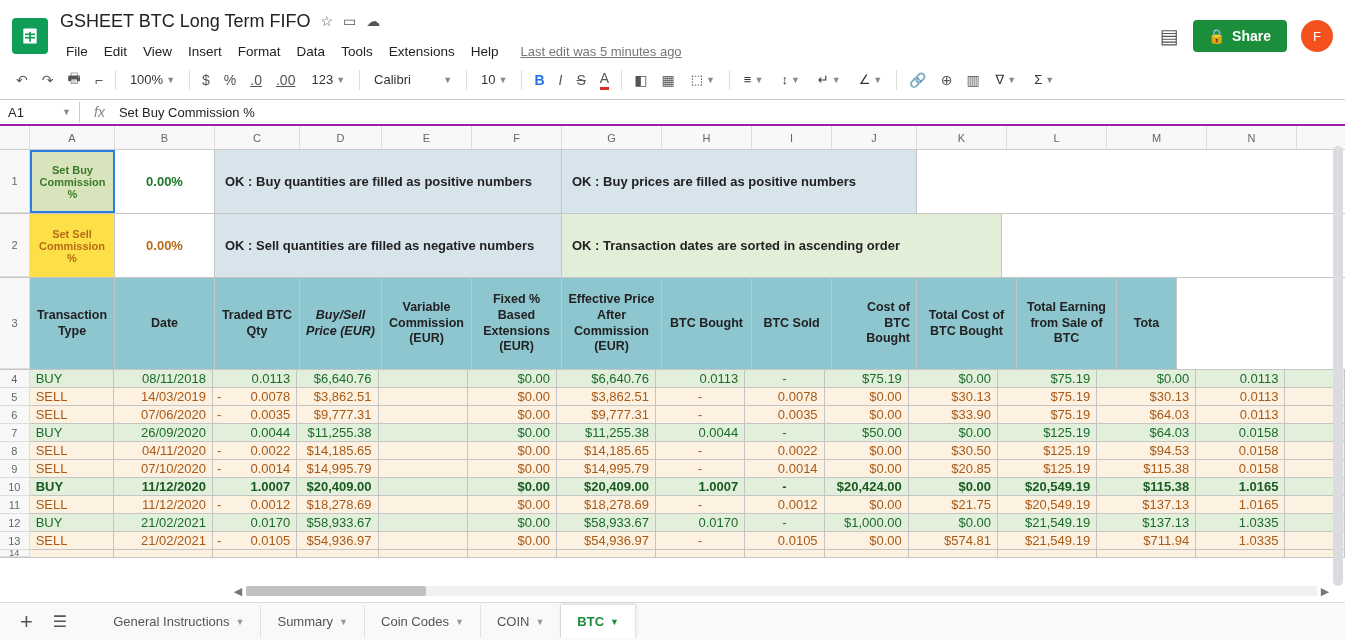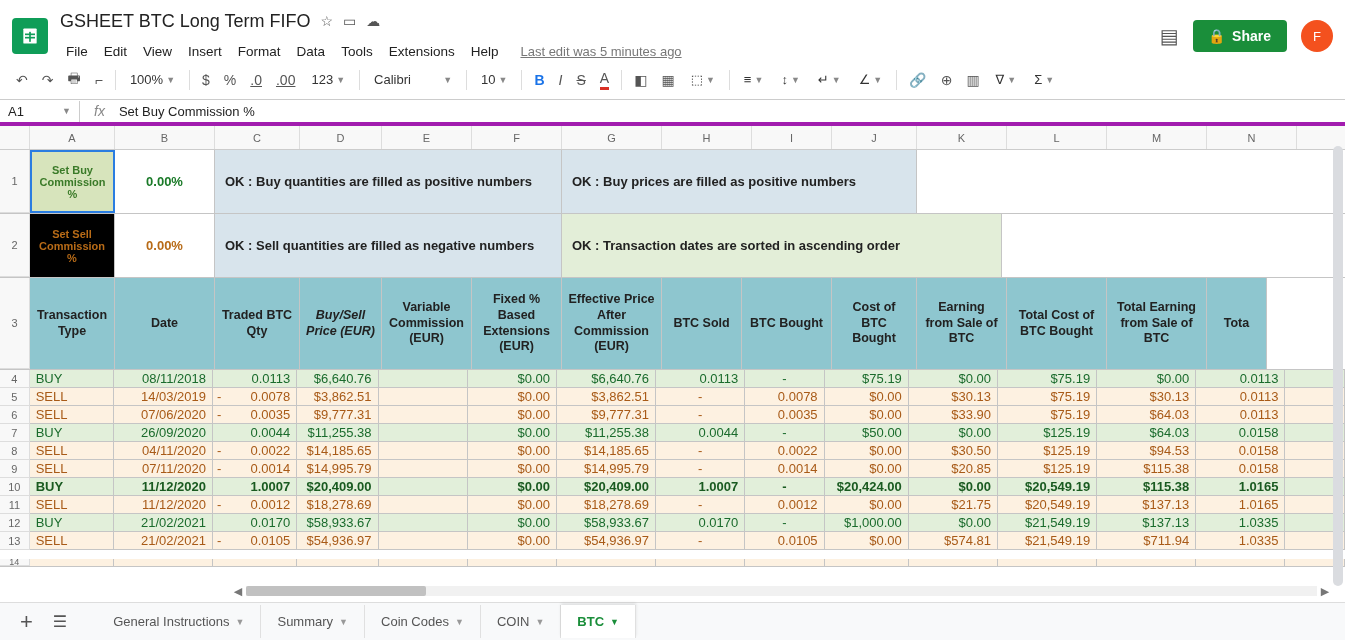--- a/index.html
+++ b/index.html
@@ -13,38 +13,38 @@
 .menu-bar { display:flex; gap:4px; margin-top:9px; align-items:center; }
 .menu-bar span { padding:3px 6px; font-size:13.5px; color:#222; cursor:pointer; }
 .menu-bar .last-edit { color:#777; text-decoration:underline; margin-left:6px; font-size:13px; }
 .right-actions { display:flex; align-items:center; gap:14px; }
 .share-btn { background:#1a8e3a; color:#fff; padding:8px 16px; border-radius:4px; display:flex; align-items:center; gap:6px; font-weight:600; font-size:14px; cursor:pointer; }
 .avatar { width:32px; height:32px; border-radius:50%; background:#f4511e; color:#fff; display:flex; align-items:center; justify-content:center; font-weight:500; }
 .toolbar { display:flex; align-items:center; padding:6px 12px; border-bottom:1px solid #ccc; gap:6px; height:40px; }
 .tb-sep { width:1px; height:20px; background:#ddd; margin:0 2px; }
 .tb-btn { padding:4px 4px; color:#555; cursor:pointer; display:flex; align-items:center; font-size:14px; }
 .tb-select { display:flex; align-items:center; gap:3px; padding:3px 6px; color:#333; font-size:13px; }
-.name-fx { display:flex; align-items:center; border-bottom:4px solid #a21caf; height:26px; }
+.name-fx { display:flex; align-items:center; border-bottom:2px solid #a21caf; height:26px; }
 .name-box { width:80px; border-right:1px solid #ccc; padding:3px 8px; font-size:13px; display:flex; align-items:center; justify-content:space-between; }
 .fx-sym { padding:0 14px; color:#888; font-style:italic; font-size:14px; }
 .fx-val { font-size:13px; }
 .grid-wrap { position:relative; height:480px; overflow:hidden; }
 .grid-wrap::after { content:''; position:absolute; right:2px; top:20px; bottom:20px; width:10px; background:#dadce0; border-radius:5px; }
 .col-headers { display:flex; background:#f8f8f8; height:24px; border-bottom:1px solid #ccc; }
 .col-headers div, .row-head { border-right:1px solid #ddd; font-size:11px; color:#666; display:flex; align-items:center; justify-content:center; }
 .row-head { width:30px; background:#f8f8f8; border-bottom:1px solid #ddd; }
 .gcorner { width:30px; border-right:1px solid #ccc; }
 .grid-body { display:flex; flex-direction:column; }
 .grow { display:flex; border-bottom:1px solid #c5c5c5; }
 .gcell { border-right:1px solid #c5c5c5; padding:2px 6px; display:flex; align-items:center; font-size:13px; overflow:hidden; white-space:nowrap; }
 .hdr-teal { background:#8ec6cf; font-weight:700; font-size:12.5px; justify-content:center; text-align:center; white-space:normal; line-height:1.25; }
 .msg-blue { background:#d8e4ec; font-weight:700; font-size:13px; padding-left:10px; }
 .msg-green { background:#e3eed8; font-weight:700; font-size:13px; padding-left:10px; }
 .set-buy { background:#d7e4bc; color:#3a7a28; font-weight:700; font-size:11px; text-align:center; justify-content:center; white-space:normal; border:2px solid #2a7de1; }
-.set-sell { background:#000000; color:#b86b17; font-weight:700; font-size:11px; text-align:center; justify-content:center; white-space:normal; }
+.set-sell { background:#fde047; color:#b86b17; font-weight:700; font-size:11px; text-align:center; justify-content:center; white-space:normal; }
 .pcent { color:#1a7a28; font-weight:700; justify-content:center; }
 .pcent-sell { color:#b86b17; font-weight:700; justify-content:center; }
 .r-buy .gcell { background:#e2efda; color:#1a6b2c; }
 .r-sell .gcell { background:#fdf1e1; color:#a85a17; }
 .r-buy-bold .gcell { background:#e2efda; color:#195a20; font-weight:700; }
 .right { justify-content:flex-end; }
 .center { justify-content:center; }
 .thin-row { height:18px; }
 .tabs-bar { position:absolute; bottom:0; left:0; right:0; height:38px; border-top:1px solid #ddd; background:#f8f9fa; display:flex; align-items:center; padding:0 10px; gap:0; }
 .tabs-bar .add { font-size:22px; color:#555; padding:0 10px; cursor:pointer; }
@@ -201,24 +201,23 @@
       </div>
       <div class="grow" style="height: 92px;">
         <div class="row-head">3</div>
         <div class="gcell hdr-teal" style="width: 85px;">Transaction Type</div>
         <div class="gcell hdr-teal" style="width: 100px;">Date</div>
         <div class="gcell hdr-teal" style="width: 85px;">Traded BTC Qty</div>
         <div class="gcell hdr-teal" style="width: 82px; font-style: italic;">Buy/Sell Price (EUR)</div>
         <div class="gcell hdr-teal" style="width: 90px;">Variable Commission (EUR)</div>
         <div class="gcell hdr-teal" style="width: 90px;">Fixed % Based Extensions (EUR)</div>
         <div class="gcell hdr-teal" style="width: 100px;">Effective Price After Commission (EUR)</div>
+        <div class="gcell hdr-teal" style="width: 90px;">BTC Bought</div>
         <div class="gcell hdr-teal" style="width: 80px;">BTC Sold</div>
-        <div class="gcell hdr-teal" style="width: 90px;">BTC Bought</div>
-        <div class="gcell hdr-teal" style="width: 85px;">Cost of BTC Bought</div>
-        <div class="gcell hdr-teal" style="width: 90px;">Earning from Sale of BTC</div>
+        <div class="gcell hdr-teal" style="width: 85px; text-align: right;">Cost of BTC Bought</div>
         <div class="gcell hdr-teal" style="width: 100px;">Total Cost of BTC Bought</div>
         <div class="gcell hdr-teal" style="width: 100px;">Total Earning from Sale of BTC</div>
         <div class="gcell hdr-teal" style="width: 60px;">Tota</div>
       </div>
       <div class="grow r-buy" style="height: 18px;">
         <div class="row-head thin-row">4</div>
         <div class="gcell " style="width: 85px;">BUY</div>
         <div class="gcell right" style="width: 100px;">08/11/2018</div>
         <div class="gcell right" style="width: 85px;">0.0113</div>
         <div class="gcell right" style="width: 82px;">$6,640.76</div>
@@ -302,21 +301,21 @@
         <div class="gcell right" style="width: 85px;">$0.00</div>
         <div class="gcell right" style="width: 90px;">$30.50</div>
         <div class="gcell right" style="width: 100px;">$125.19</div>
         <div class="gcell right" style="width: 100px;">$94.53</div>
         <div class="gcell right" style="width: 90px;">0.0158</div>
         <div class="gcell " style="width: 60px;"></div>
       </div>
       <div class="grow r-sell" style="height: 18px;">
         <div class="row-head thin-row">9</div>
         <div class="gcell " style="width: 85px;">SELL</div>
-        <div class="gcell right" style="width: 100px;">07/11/2020</div>
+        <div class="gcell right" style="width: 100px;">07/10/2020</div>
         <div class="gcell right" style="width: 85px; position: relative;"><span style="position: absolute; left: 4px;">-</span>0.0014</div>
         <div class="gcell right" style="width: 82px;">$14,995.79</div>
         <div class="gcell right" style="width: 90px;"></div>
         <div class="gcell right" style="width: 90px;">$0.00</div>
         <div class="gcell right" style="width: 100px;">$14,995.79</div>
         <div class="gcell center" style="width: 90px;">-</div>
         <div class="gcell right" style="width: 80px;">0.0014</div>
         <div class="gcell right" style="width: 85px;">$0.00</div>
         <div class="gcell right" style="width: 90px;">$20.85</div>
         <div class="gcell right" style="width: 100px;">$125.19</div>
@@ -389,21 +388,21 @@
         <div class="gcell right" style="width: 100px;">$54,936.97</div>
         <div class="gcell center" style="width: 90px;">-</div>
         <div class="gcell right" style="width: 80px;">0.0105</div>
         <div class="gcell right" style="width: 85px;">$0.00</div>
         <div class="gcell right" style="width: 90px;">$574.81</div>
         <div class="gcell right" style="width: 100px;">$21,549.19</div>
         <div class="gcell right" style="width: 100px;">$711.94</div>
         <div class="gcell right" style="width: 90px;">1.0335</div>
         <div class="gcell " style="width: 60px;"></div>
       </div>
-      <div class="grow r-sell" style="height: 8px; margin-top: 9px;">
+      <div class="grow r-sell" style="height: 8px;">
         <div class="row-head" style="font-size: 9px;">14</div>
         <div class="gcell" style="width: 85px;"></div>
         <div class="gcell" style="width: 100px;"></div>
         <div class="gcell" style="width: 85px;"></div>
         <div class="gcell" style="width: 82px;"></div>
         <div class="gcell" style="width: 90px;"></div>
         <div class="gcell" style="width: 90px;"></div>
         <div class="gcell" style="width: 100px;"></div>
         <div class="gcell" style="width: 90px;"></div>
         <div class="gcell" style="width: 80px;"></div>

